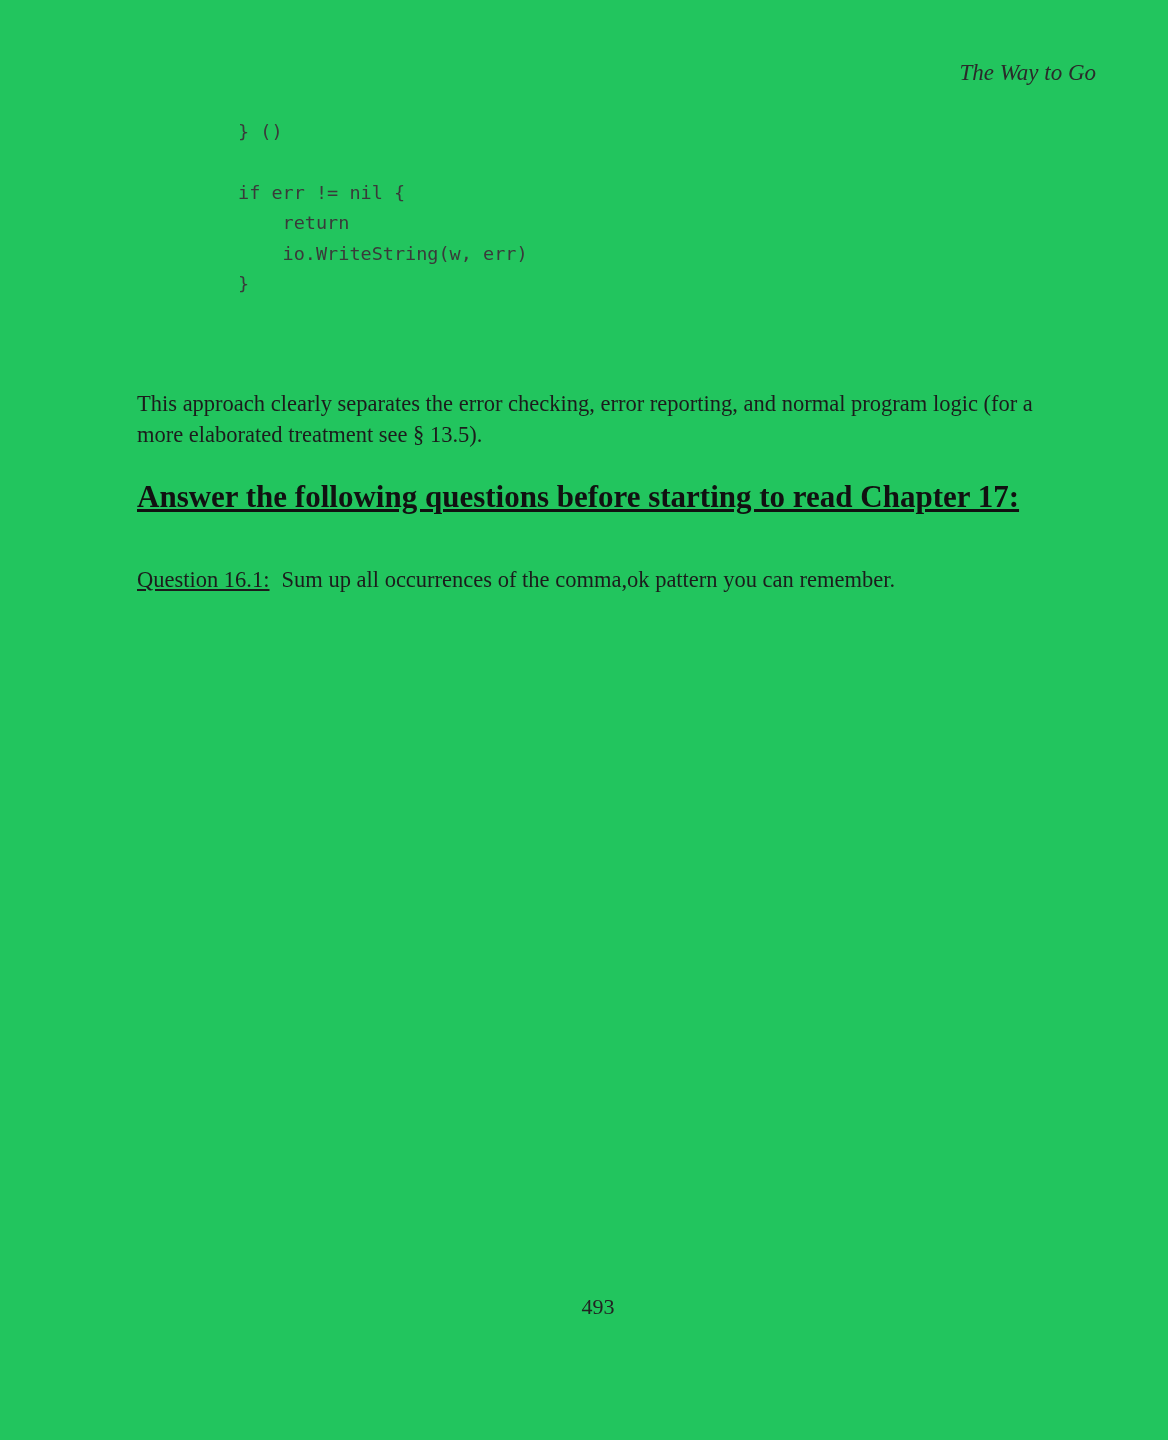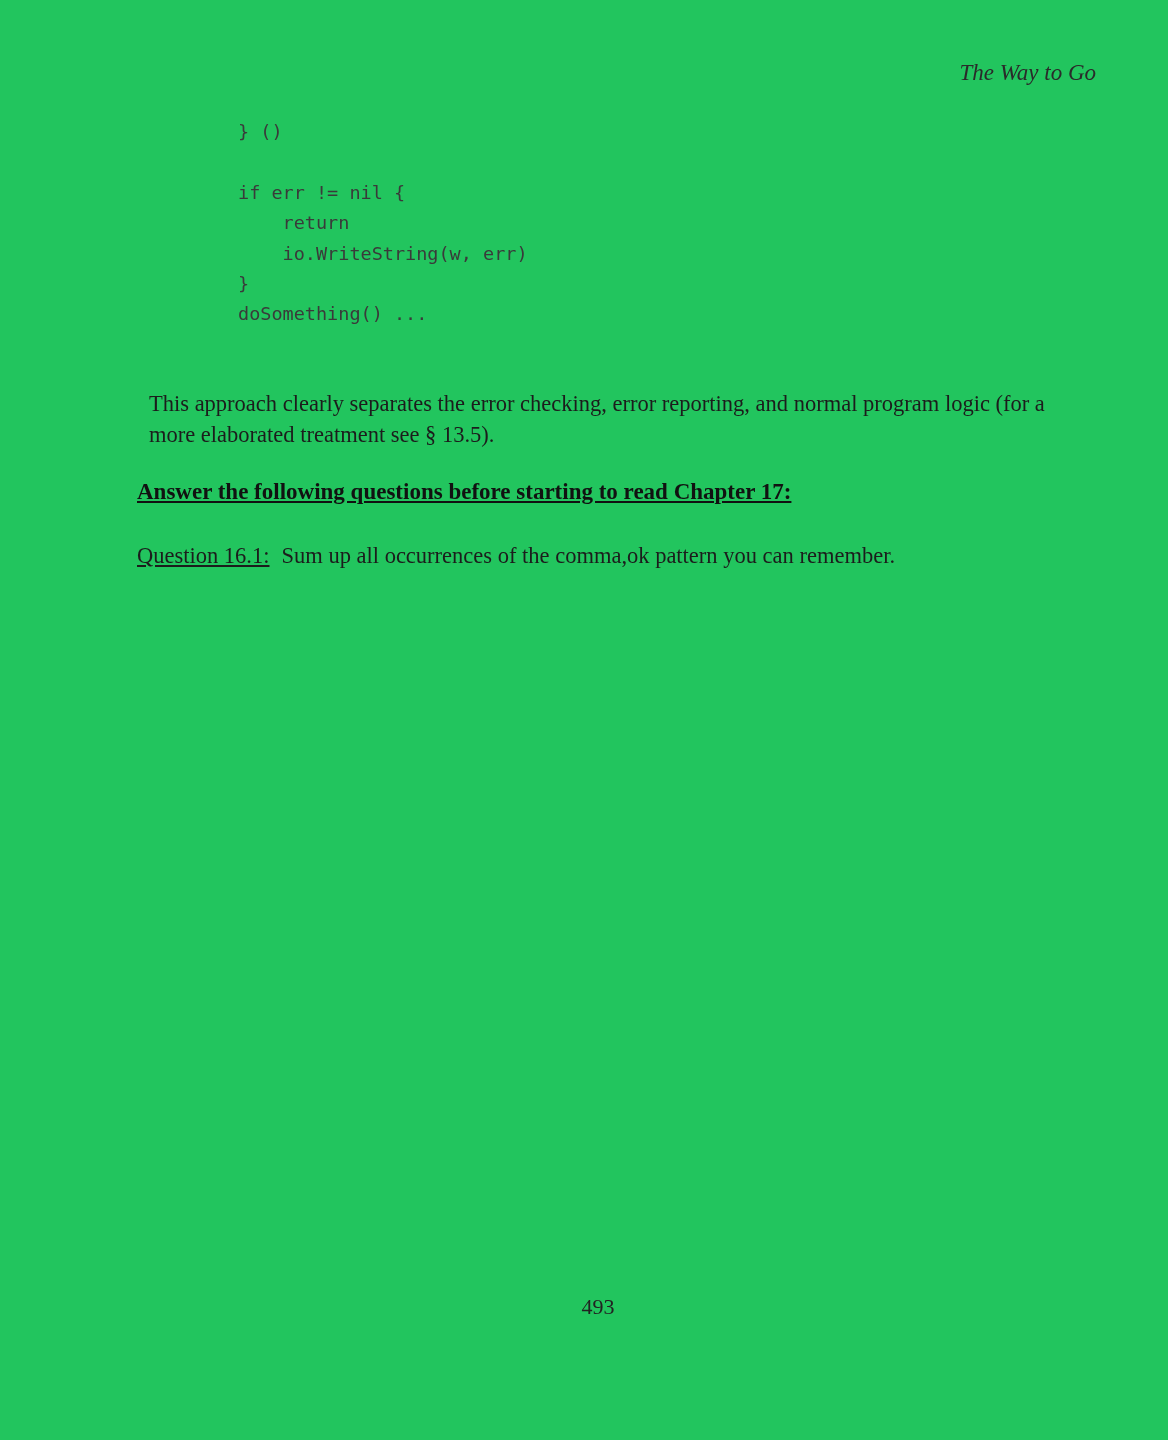--- a/index.html
+++ b/index.html
@@ -39,34 +39,33 @@
     min-height: 30.4px;
   }
   .body-paragraph {
     position: absolute;
     top: 388px;
     left: 137px;
     width: 945px;
     font-size: 22.5px;
     line-height: 31px;
     color: #1c1c1c;
-    margin-left: 12px;
   }
   .section-heading {
     position: absolute;
     top: 479px;
     left: 137px;
-    font-size: 23px;
+    font-size: 31px;
     font-weight: bold;
     text-decoration: underline;
     color: #111111;
   }
   .questions {
     position: absolute;
-    top: 540px;
+    top: 564px;
     left: 137px;
     font-size: 22.5px;
     line-height: 31.5px;
   }
   .question-line {
     white-space: nowrap;
   }
   .question-label {
     text-decoration: underline;
   }
@@ -90,21 +89,20 @@
 
   <div class="running-header">The Way to Go</div>
 
   <div class="code-block">
     <div class="code-line">} ()</div>
     <div class="code-line"></div>
     <div class="code-line">if err != nil {</div>
     <div class="code-line">    return</div>
     <div class="code-line">    io.WriteString(w, err)</div>
     <div class="code-line">}</div>
-    <div class="code-line">doSomething() ...</div>
   </div>
 
   <div class="body-paragraph">This approach clearly separates  the error checking, error reporting, and normal program logic (for a more elaborated treatment see § 13.5).</div>
 
   <div class="section-heading">Answer the following questions before starting to read Chapter 17:</div>
 
   <div class="questions">
     <div class="question-line">
       <span class="question-label">Question 16.1:</span><span class="question-text">Sum up all occurrences of the comma,ok pattern you can remember.</span>
     </div>

